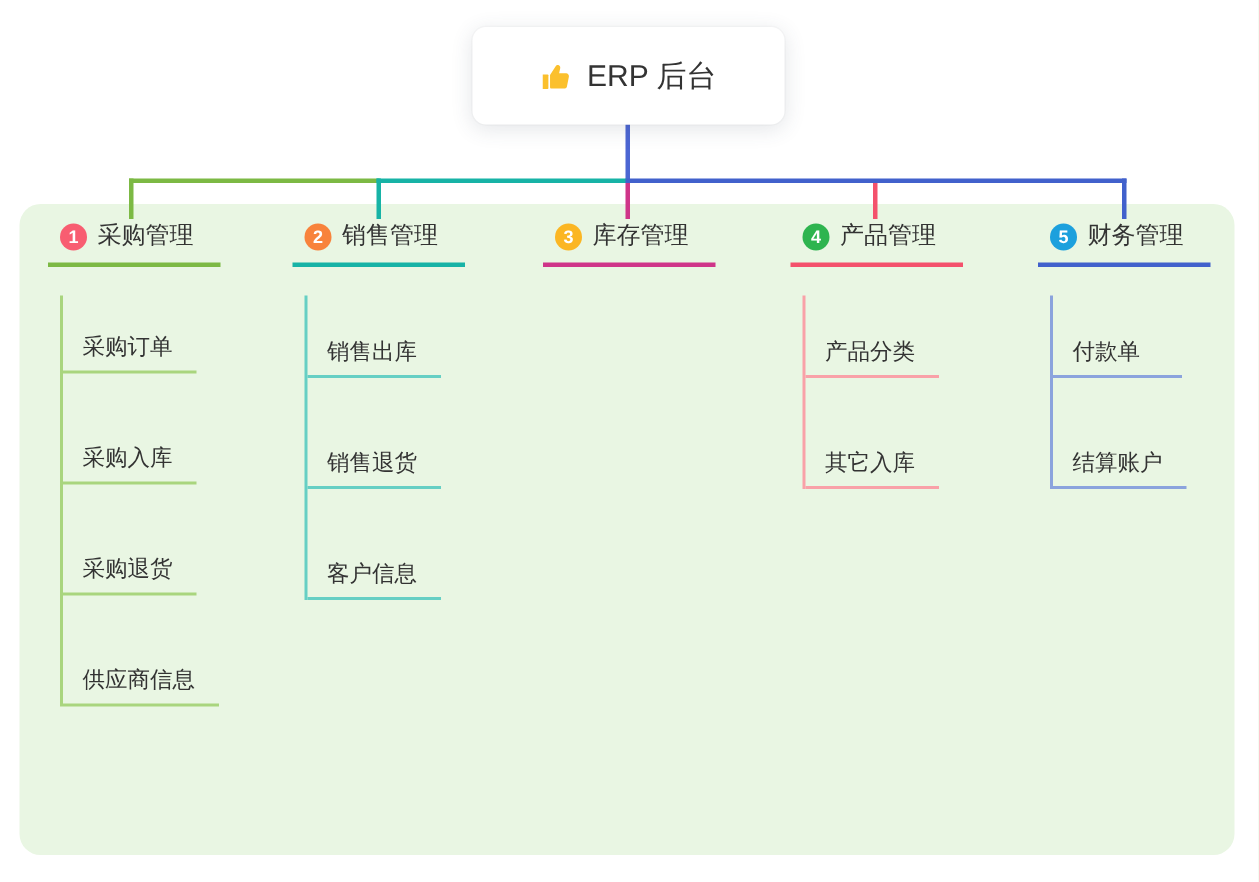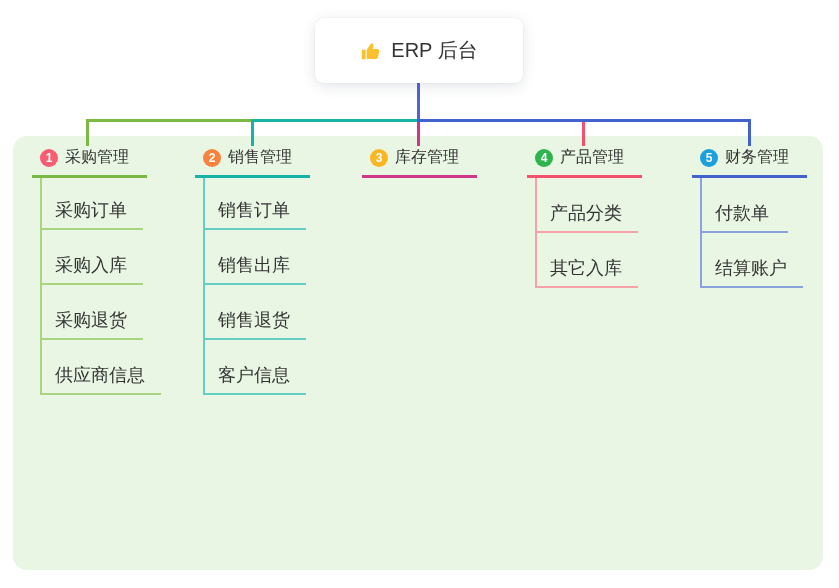--- a/index.html
+++ b/index.html
@@ -47,21 +47,21 @@
   .children{
     margin-left:8px;width:max-content;
     border-left:2px solid var(--subline);
   }
   .child{
     box-sizing:border-box;height:55px;
     display:flex;align-items:flex-end;
     width:max-content;min-width:86px;
     padding:0 16px 6px 13px;
     border-bottom:2px solid var(--subline);
-    font-size:18px;color:#333;cursor:pointer;white-space:nowrap;
+    font-size:15px;color:#333;cursor:pointer;white-space:nowrap;margin-top:19px;
   }
   .child.first{height:52px;}
 </style>
 </head>
 <body>
 
 <div class="canvas">
 
   <div class="panel"></div>
 
@@ -97,21 +97,20 @@
       <div class="child">供应商信息</div>
     </div>
   </div>
 
   <div class="branch" style="left: 195px; --line: #17b3a6; --subline: #66cfc4; --badge: #f8833c;">
     <div class="branch-title">
       <span class="badge">2</span>
       <span>销售管理</span>
     </div>
     <div class="children">
-      <div class="child first">销售订单</div>
       <div class="child">销售出库</div>
       <div class="child">销售退货</div>
       <div class="child">客户信息</div>
     </div>
   </div>
 
   <div class="branch" style="left: 362px; --line: #cf3589; --subline: #ee6fa8; --badge: #fbb623;">
     <div class="branch-title">
       <span class="badge">3</span>
       <span>库存管理</span>

